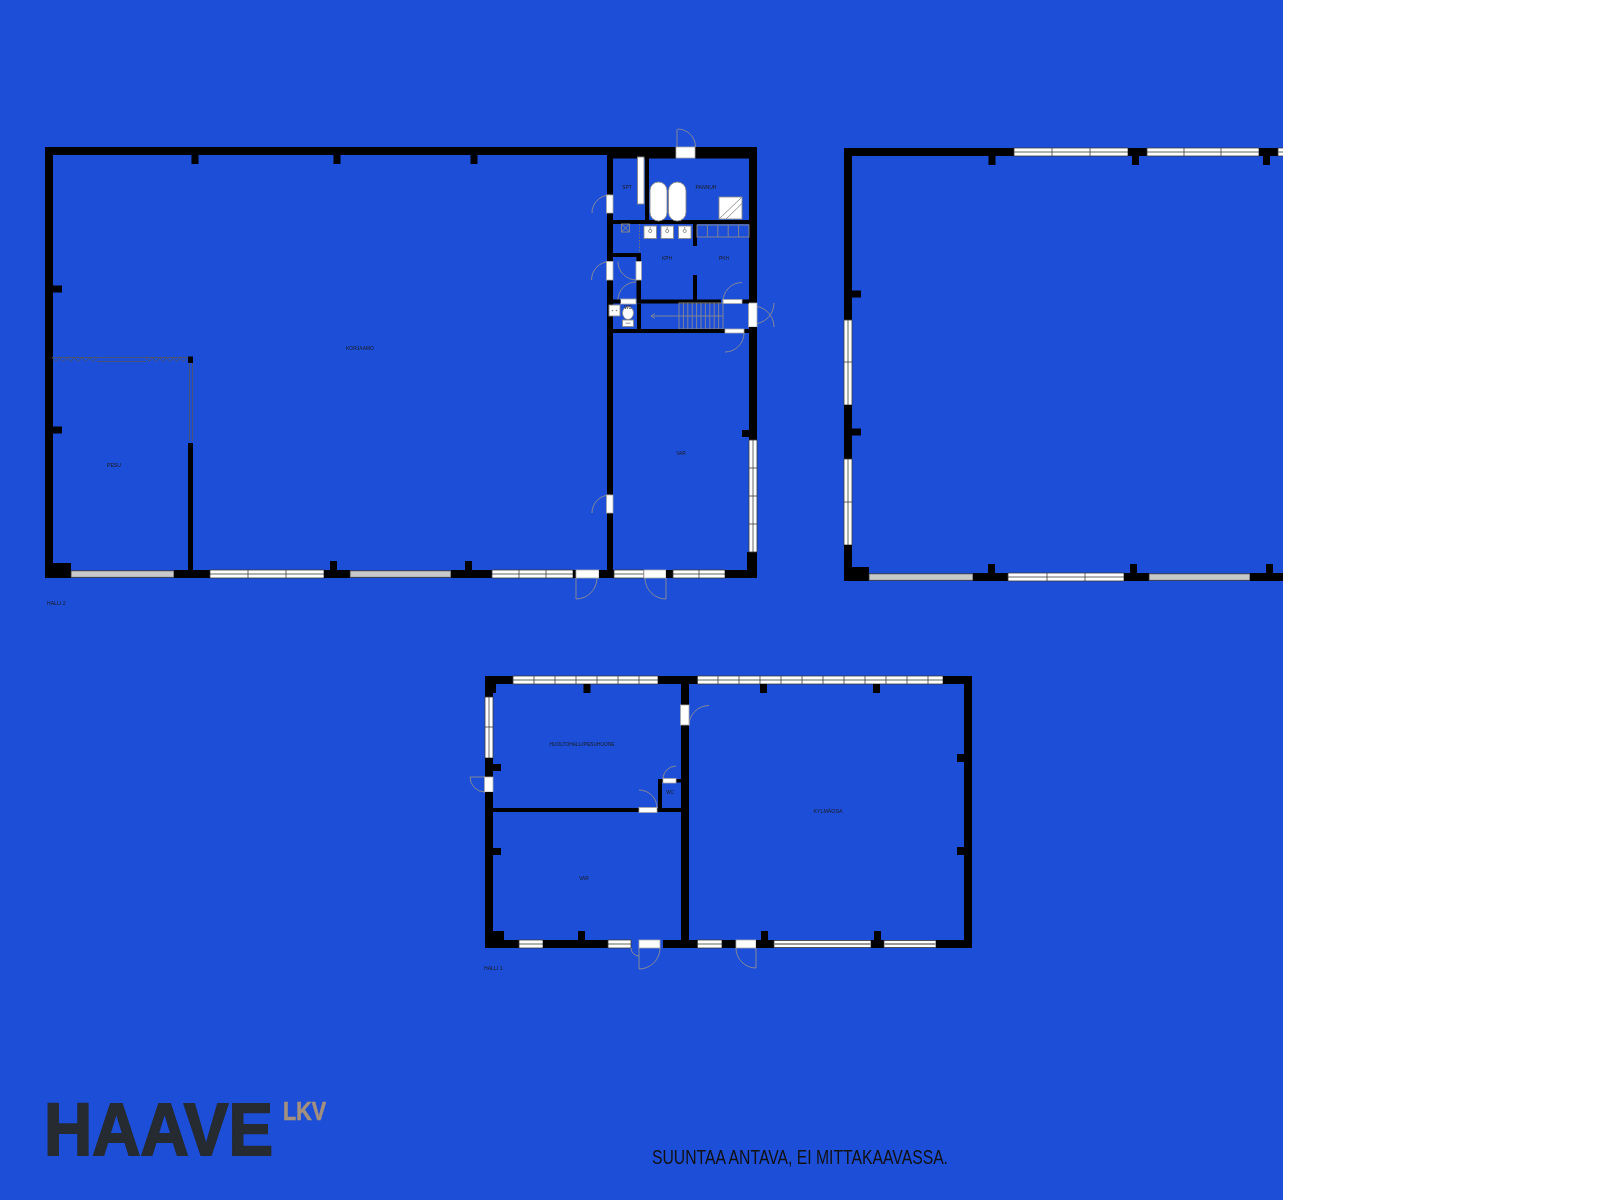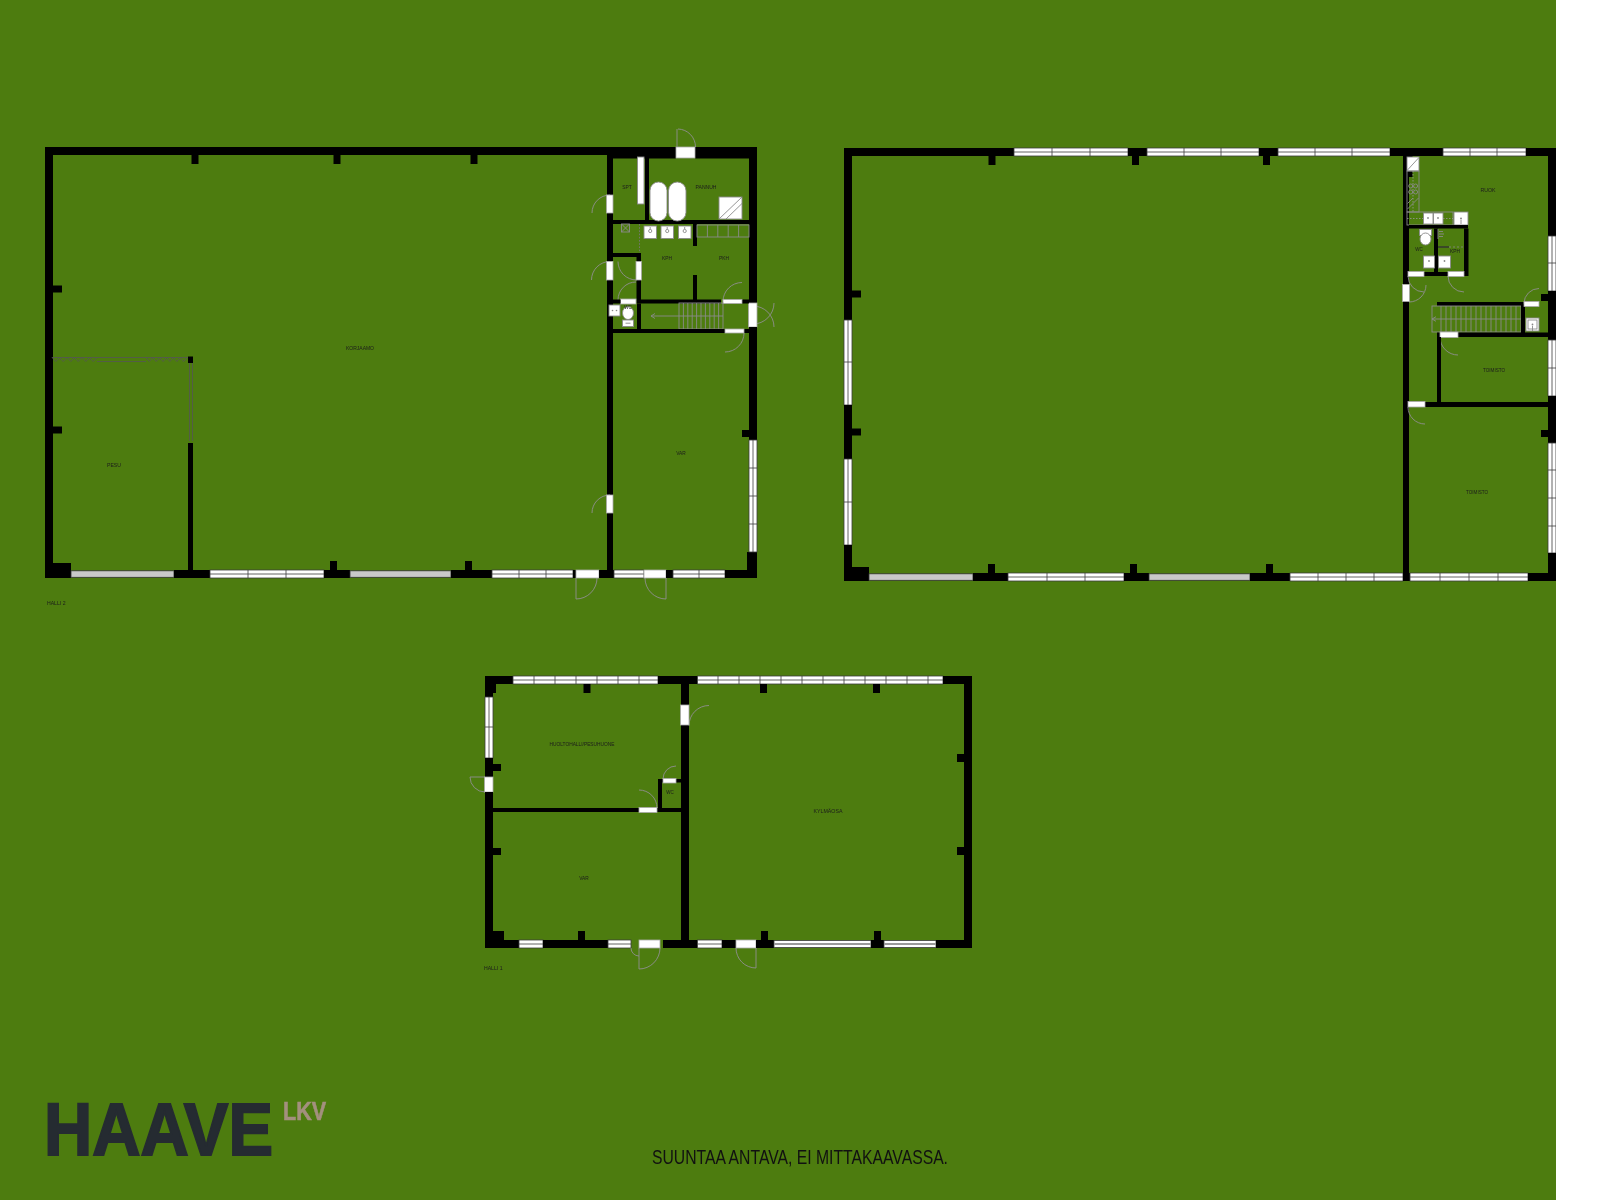--- a/index.html
+++ b/index.html
@@ -1,16 +1,16 @@
 <!DOCTYPE html>
 <html><head>
 <meta charset="utf-8">
 <style>
 html,body{margin:0;padding:0;background:#fff;}
-#page{position:relative;width:1556px;height:1200px;background:#4d7c0f;overflow:hidden;}
+#page{position:relative;width:1283px;height:1200px;background:#1d4ed8;overflow:hidden;}
 svg{position:absolute;left:0;top:0;}
 text{font-family:"Liberation Sans", sans-serif;}
 .w{fill:#000;}
 .lbl{font-size:6.2px;fill:#1c1c1c;}
 .hlbl{font-size:6.2px;fill:#1c1c1c;}
 .fx{fill:#fff;stroke:#8a8a8a;stroke-width:0.9;}
 .fx2{fill:none;stroke:#8a8a8a;stroke-width:0.9;}
 .arc{fill:none;stroke:#8f8f8f;stroke-width:0.9;}
 .wl{stroke:#3c3c3c;stroke-width:0.8;fill:none;}
 .gd{fill:#c9c9c9;stroke:#2e2e2e;stroke-width:0.8;}

